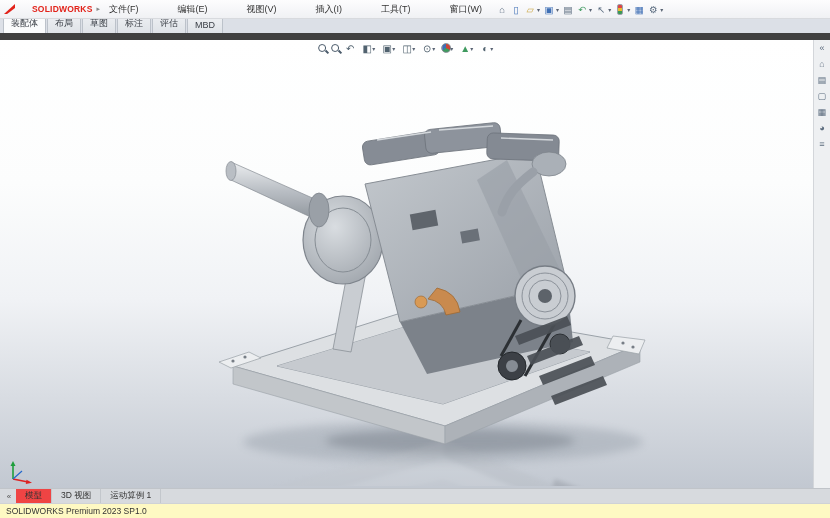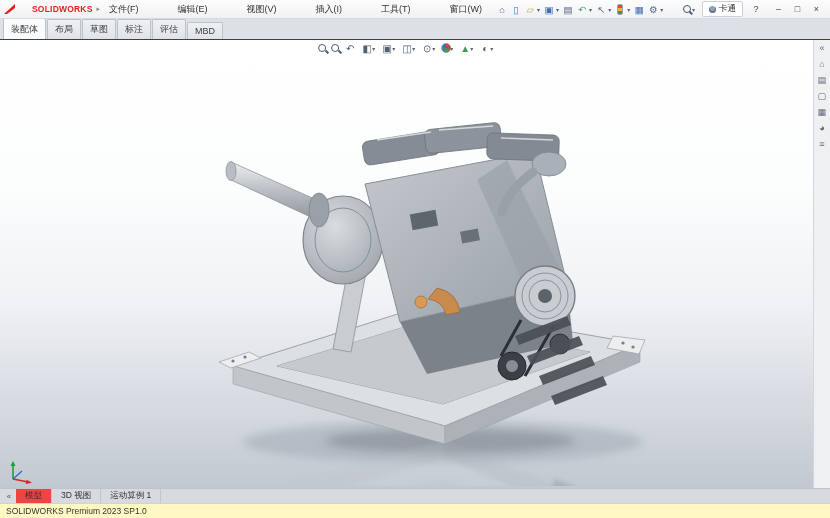--- a/index.html
+++ b/index.html
@@ -24,21 +24,21 @@
   .css-mag { position:relative; width:8px; height:8px; border:1.4px solid #4a5a6a; border-radius:50%; display:inline-block; }
   .css-mag::after { content:""; position:absolute; width:4px; height:1.5px; background:#4a5a6a; right:-3.5px; bottom:-1.5px; transform:rotate(45deg); }
   .search-box { display:flex; align-items:center; gap:2px; }
   .user-pill { display:flex; align-items:center; gap:3px; background:#fff; border:1px solid #ccd0d6; border-radius:2px; padding:1px 6px; font-size:8.5px; color:#333; }
   .person-dot { width:7px; height:7px; border-radius:50%; background:radial-gradient(circle at 50% 32%, #8fa3b8 45%, #5f7288 48%); }
   .help-btn { font-size:9px; color:#444; width:14px; text-align:center; }
   .win-btns { display:flex; }
   .win-btn { width:19px; height:15px; display:flex; align-items:center; justify-content:center; font-size:9px; color:#444; }
 
   
-  .cmdbar { height:21px; flex:0 0 21px; background:#dce0e7; border-bottom:1px solid #404040; display:flex; align-items:flex-end; padding:0 3px; z-index:5; }
+  .cmdbar { height:21px; flex:0 0 21px; background:#dce0e7; border-bottom:7px solid #404040; display:flex; align-items:flex-end; padding:0 3px; z-index:5; }
   .cm-tab { font-size:9px; color:#3a3f46; padding:3px 7px; border:1px solid #bcc2ca; border-bottom:none; background:linear-gradient(#eef0f3,#dfe3e8); margin-right:1px; border-radius:2px 2px 0 0; white-space:nowrap; }
   .cm-tab.active { background:#fafbfc; padding-top:4px; }
 
   
   .viewport { flex:1; position:relative; overflow:hidden; background:linear-gradient(180deg,#ffffff 0%,#fcfdfd 32%,#f0f2f5 58%,#d8dce2 80%,#c2c8d1 100%); }
   .headsup { position:absolute; top:1px; left:50%; transform:translateX(-55%); display:flex; align-items:center; gap:5px; z-index:4; }
   .hu-item { display:flex; align-items:center; }
   .hu-icon { min-width:12px; height:14px; display:flex; align-items:center; justify-content:center; font-size:10px; color:#51626f; }
   .ball { width:10px; height:10px; border-radius:50%; background:conic-gradient(#cf4436 0 33%,#3f9a5f 33% 66%,#3f6fb5 66% 100%); border:1px solid #8a9097; }
   .ic-rebuild { width:6px; height:11px; border-radius:2px; background:linear-gradient(#d44 0 33%,#e8b930 33% 66%,#3a9a55 66% 100%); border:1px solid #9aa1ab; }
@@ -92,36 +92,20 @@
         <span class="caret">▾</span>
       <span class="tbi">↖</span>
         <span class="caret">▾</span>
       <span class="tbi">
           <span class="ic-rebuild"></span>
         </span>
         <span class="caret">▾</span>
       <span class="tbi c-blue">▦</span>
       <span class="tbi">⚙</span>
         <span class="caret">▾</span>
-    </div>
-    <div class="tb-right">
-      <span class="search-box">
-        <span class="css-mag"></span>
-        <span class="caret">▾</span>
-      </span>
-      <span class="user-pill">
-        <span class="person-dot"></span>
-        <span>卡通</span>
-      </span>
-      <span class="help-btn">?</span>
-      <span class="win-btns">
-        <span class="win-btn">–</span>
-        <span class="win-btn">□</span>
-        <span class="win-btn">×</span>
-      </span>
     </div>
   </div>
 
   <div class="cmdbar">
     <span class="cm-tab active">装配体</span>
     <span class="cm-tab">布局</span>
     <span class="cm-tab">草图</span>
     <span class="cm-tab">标注</span>
     <span class="cm-tab">评估</span>
     <span class="cm-tab">MBD</span>

